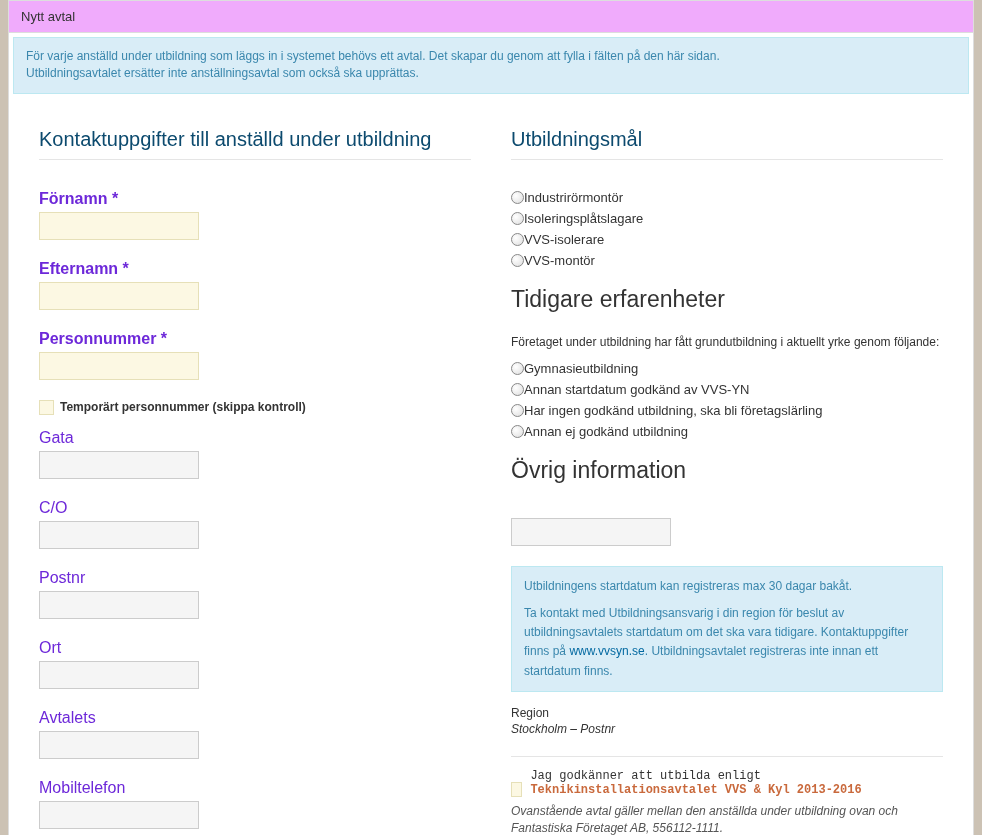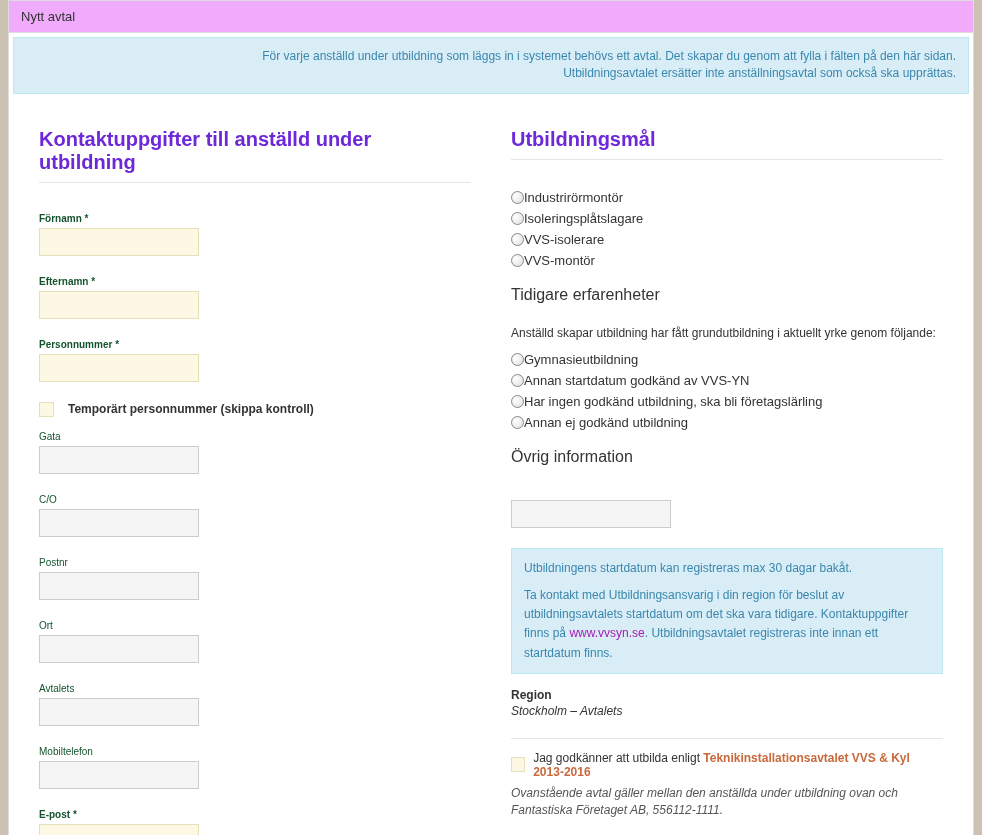--- a/index.html
+++ b/index.html
@@ -23,71 +23,70 @@
     color: #333;
   }
   .info-box {
     background: #d9edf7;
     border: 1px solid #bce8f1;
     color: #3a87ad;
     padding: 10px 12px;
     margin: 4px;
     font-size: 12px;
     line-height: 1.45;
-    text-align: right;
   }
   .content {
     display: flex;
     padding: 30px 30px 20px 30px;
     gap: 40px;
   }
   .col {
     flex: 1;
     min-width: 0;
   }
   h2.section-title {
     font-size: 20px;
-    font-weight: bold;
-    color: #6d28d9;
+    font-weight: normal;
+    color: #0c4a6e;
     border-bottom: 1px solid #e5e5e5;
     padding-bottom: 8px;
     margin-bottom: 30px;
   }
   h2.sub-title {
-    font-size: 16px;
+    font-size: 23px;
     font-weight: normal;
     color: #333;
     padding-bottom: 6px;
     margin-top: 8px;
     margin-bottom: 14px;
   }
   .field-group { margin-bottom: 20px; }
   .field-label {
     display: block;
     font-weight: bold;
-    font-size: 10px;
+    font-size: 16px;
     margin-bottom: 4px;
-    color: #14532d;
+    color: #6d28d9;
   }
   .text-input {
     width: 160px;
     height: 28px;
     border: 1px solid #ccc;
     background: #f5f5f5;
     padding: 4px 6px;
     font-size: 12px;
   }
   .text-input.required {
     background: #fcf8e3;
     border: 1px solid #e6e0b8;
   }
   .checkbox-row {
     display: flex;
     align-items: center;
-    gap: 14px;
+    gap: 6px;
     font-weight: bold;
     font-size: 12px;
     margin-bottom: 14px;
   }
   .checkbox-row.required .cbox {
     background: #fcf8e3;
     border-color: #e6e0b8;
   }
   .cbox {
     width: 15px;
@@ -118,33 +117,34 @@
   }
   .info-box2 {
     background: #d9edf7;
     border: 1px solid #bce8f1;
     color: #3a87ad;
     padding: 10px 12px;
     margin: 20px 0 14px 0;
     font-size: 12px;
     line-height: 1.6;
   }
-  .info-box2 a { color: #a21caf; text-decoration: none; }
-  .region-label { font-weight: bold; font-size: 12px; margin-bottom: 2px; }
+  .info-box2 a { color: #0369a1; text-decoration: none; }
+  .region-label { font-weight: normal; font-size: 12px; margin-bottom: 2px; }
   .region-value { font-style: italic; font-size: 12px; }
   .divider {
     border-top: 1px solid #e5e5e5;
     margin: 20px 0 12px 0;
   }
   .agree-row {
     display: flex;
-    align-items: center;
+    align-items: flex-end;
     gap: 8px;
     font-size: 12px;
     margin-bottom: 6px;
+    font-family: Liberation Mono, monospace;
   }
   .agree-row a { color: #c9693c; text-decoration: none; font-weight: bold;}
   .agree-sub {
     font-size: 12px;
     font-style: italic;
     color: #555;
     line-height: 1.45;
   }
   .right-block { margin-bottom: 18px; }
 </style>
@@ -236,21 +236,21 @@
           <span class="rad"></span>
           <span>VVS-isolerare</span>
         </div>
         <div class="radio-row">
           <span class="rad"></span>
           <span>VVS-montör</span>
         </div>
       </div>
 
       <h2 class="sub-title">Tidigare erfarenheter</h2>
-      <div class="hint">Anställd skapar utbildning har fått grundutbildning i aktuellt yrke genom följande:</div>
+      <div class="hint">Företaget under utbildning har fått grundutbildning i aktuellt yrke genom följande:</div>
 
       <div class="right-block">
         <div class="radio-row">
           <span class="rad"></span>
           <span>Gymnasieutbildning</span>
         </div>
         <div class="radio-row">
           <span class="rad"></span>
           <span>Annan startdatum godkänd av VVS-YN</span>
         </div>
@@ -271,21 +271,21 @@
       </div>
 
       <div class="info-box2">
         <div style="margin-bottom:8px">Utbildningens startdatum kan registreras max 30 dagar bakåt.</div>
         <div>
           <span>Ta kontakt med Utbildningsansvarig i din region för beslut av utbildningsavtalets startdatum om det ska vara tidigare. Kontaktuppgifter finns på </span><a href="#">www.vvsyn.se</a><span>. Utbildningsavtalet registreras inte innan ett startdatum finns.</span>
         </div>
       </div>
 
       <div class="region-label">Region</div>
-      <div class="region-value">Stockholm – Avtalets</div>
+      <div class="region-value">Stockholm – Postnr</div>
 
       <div class="divider"></div>
 
       <div class="agree-row">
         <span class="cbox" style="background:#fcf8e3;border-color:#e6e0b8"></span>
         <span>
           <span>Jag godkänner att utbilda enligt </span><a href="#">Teknikinstallationsavtalet VVS &amp; Kyl 2013-2016</a>
         </span>
       </div>
       <div class="agree-sub">Ovanstående avtal gäller mellan den anställda under utbildning ovan och Fantastiska Företaget AB, 556112-1111.</div>

